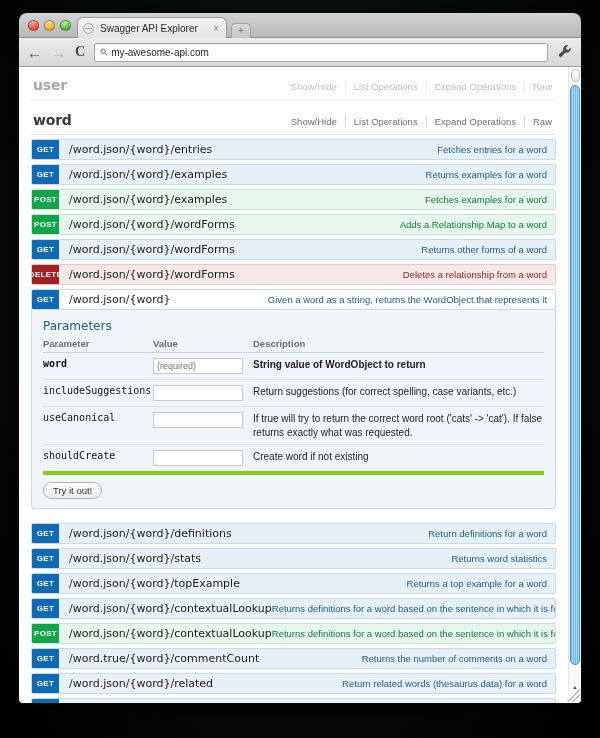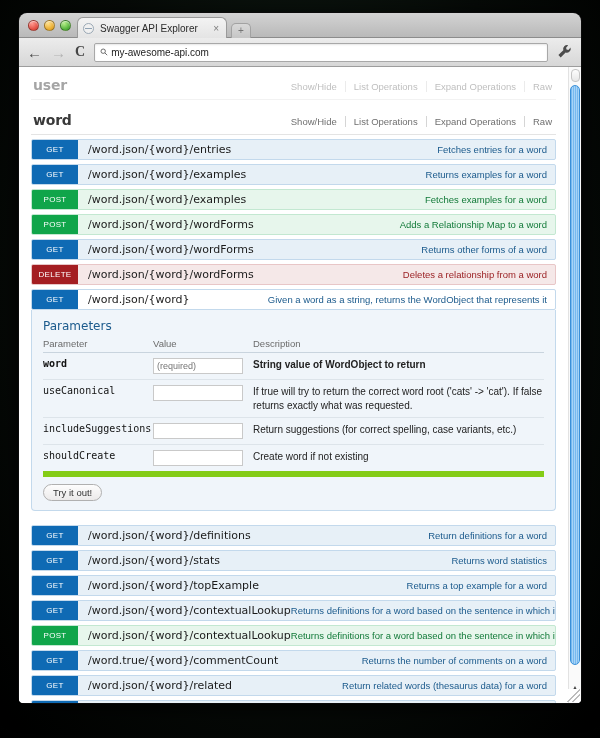--- a/index.html
+++ b/index.html
@@ -126,23 +126,23 @@
   .resource-links a:last-child { border-right: none; padding-right: 2px; }
 
   
   .op {
     display: flex; align-items: center;
     height: 21px; margin-top: 4px;
     border: 1px solid; border-radius: 2px;
     overflow: hidden;
   }
   .op .method {
-    width: 46px; height: 100%;
+    width: 27px; height: 100%;
     display: flex; align-items: center; justify-content: center;
-    color: #fff; font-size: 8px; font-weight: normal;
+    color: #fff; font-size: 8px; font-weight: bold;
     letter-spacing: .3px; flex: 0 0 auto;
   }
   .op .path {
     font-size: 11px; color: #1b1b1b; padding-left: 10px;
     font-family: "DejaVu Sans", sans-serif; white-space: nowrap;
   }
   .op .summary {
     margin-left: auto; padding-right: 8px; font-size: 9.5px;
     white-space: nowrap;
   }
@@ -168,28 +168,28 @@
     border-radius: 0 0 4px 4px;
     padding: 9px 11px 9px 11px;
   }
   .params-title {
     font-size: 12px; color: #1b5a8c; font-weight: normal;
     margin-bottom: 3px;
     font-family: "DejaVu Sans", sans-serif;
   }
   table.params { width: 100%; border-collapse: collapse; }
   table.params th {
-    text-align: left; font-size: 9.5px; color: #6b6b6b; font-weight: normal;
+    text-align: left; font-size: 9.5px; color: #6b6b6b; font-weight: bold;
     padding: 2px 0 3px 0; border-bottom: 1px solid #c9d4de;
   }
   table.params td {
     padding: 5px 0; vertical-align: top;
     border-bottom: 1px solid #dde4ea; font-size: 10px;
   }
-  table.params tr:last-child td { border-bottom: 6px solid #84cc16; }
+  table.params tr:last-child td { border-bottom: 4px solid #84cc16; }
   td.c-name {
     width: 110px; font-family: "DejaVu Sans Mono", monospace;
     font-size: 10px; color: #111;
   }
   td.c-name.req { font-weight: bold; }
   td.c-val { width: 100px; }
   td.c-val input {
     width: 90px; height: 16px;
     border: 1px solid #c9c9c9; background: #fff;
     font-size: 9px; color: #444; padding: 0 3px;
@@ -342,32 +342,32 @@
             </thead>
             <tbody>
               <tr>
                 <td class="c-name req">word</td>
                 <td class="c-val">
                   <input type="text" placeholder="(required)" style="">
                 </td>
                 <td class="c-desc bold">String value of WordObject to return</td>
               </tr>
               <tr>
+                <td class="c-name">includeSuggestions</td>
+                <td class="c-val">
+                  <input type="text" placeholder="" style="">
+                </td>
+                <td class="c-desc">Return suggestions (for correct spelling, case variants, etc.)</td>
+              </tr>
+              <tr>
                 <td class="c-name">useCanonical</td>
                 <td class="c-val">
                   <input type="text" placeholder="" style="">
                 </td>
                 <td class="c-desc">If true will try to return the correct word root ('cats' -&gt; 'cat'). If false returns exactly what was requested.</td>
-              </tr>
-              <tr>
-                <td class="c-name">includeSuggestions</td>
-                <td class="c-val">
-                  <input type="text" placeholder="" style="">
-                </td>
-                <td class="c-desc">Return suggestions (for correct spelling, case variants, etc.)</td>
               </tr>
               <tr>
                 <td class="c-name">shouldCreate</td>
                 <td class="c-val">
                   <input type="text" placeholder="" style="">
                 </td>
                 <td class="c-desc">Create word if not existing</td>
               </tr>
             </tbody>
           </table>

